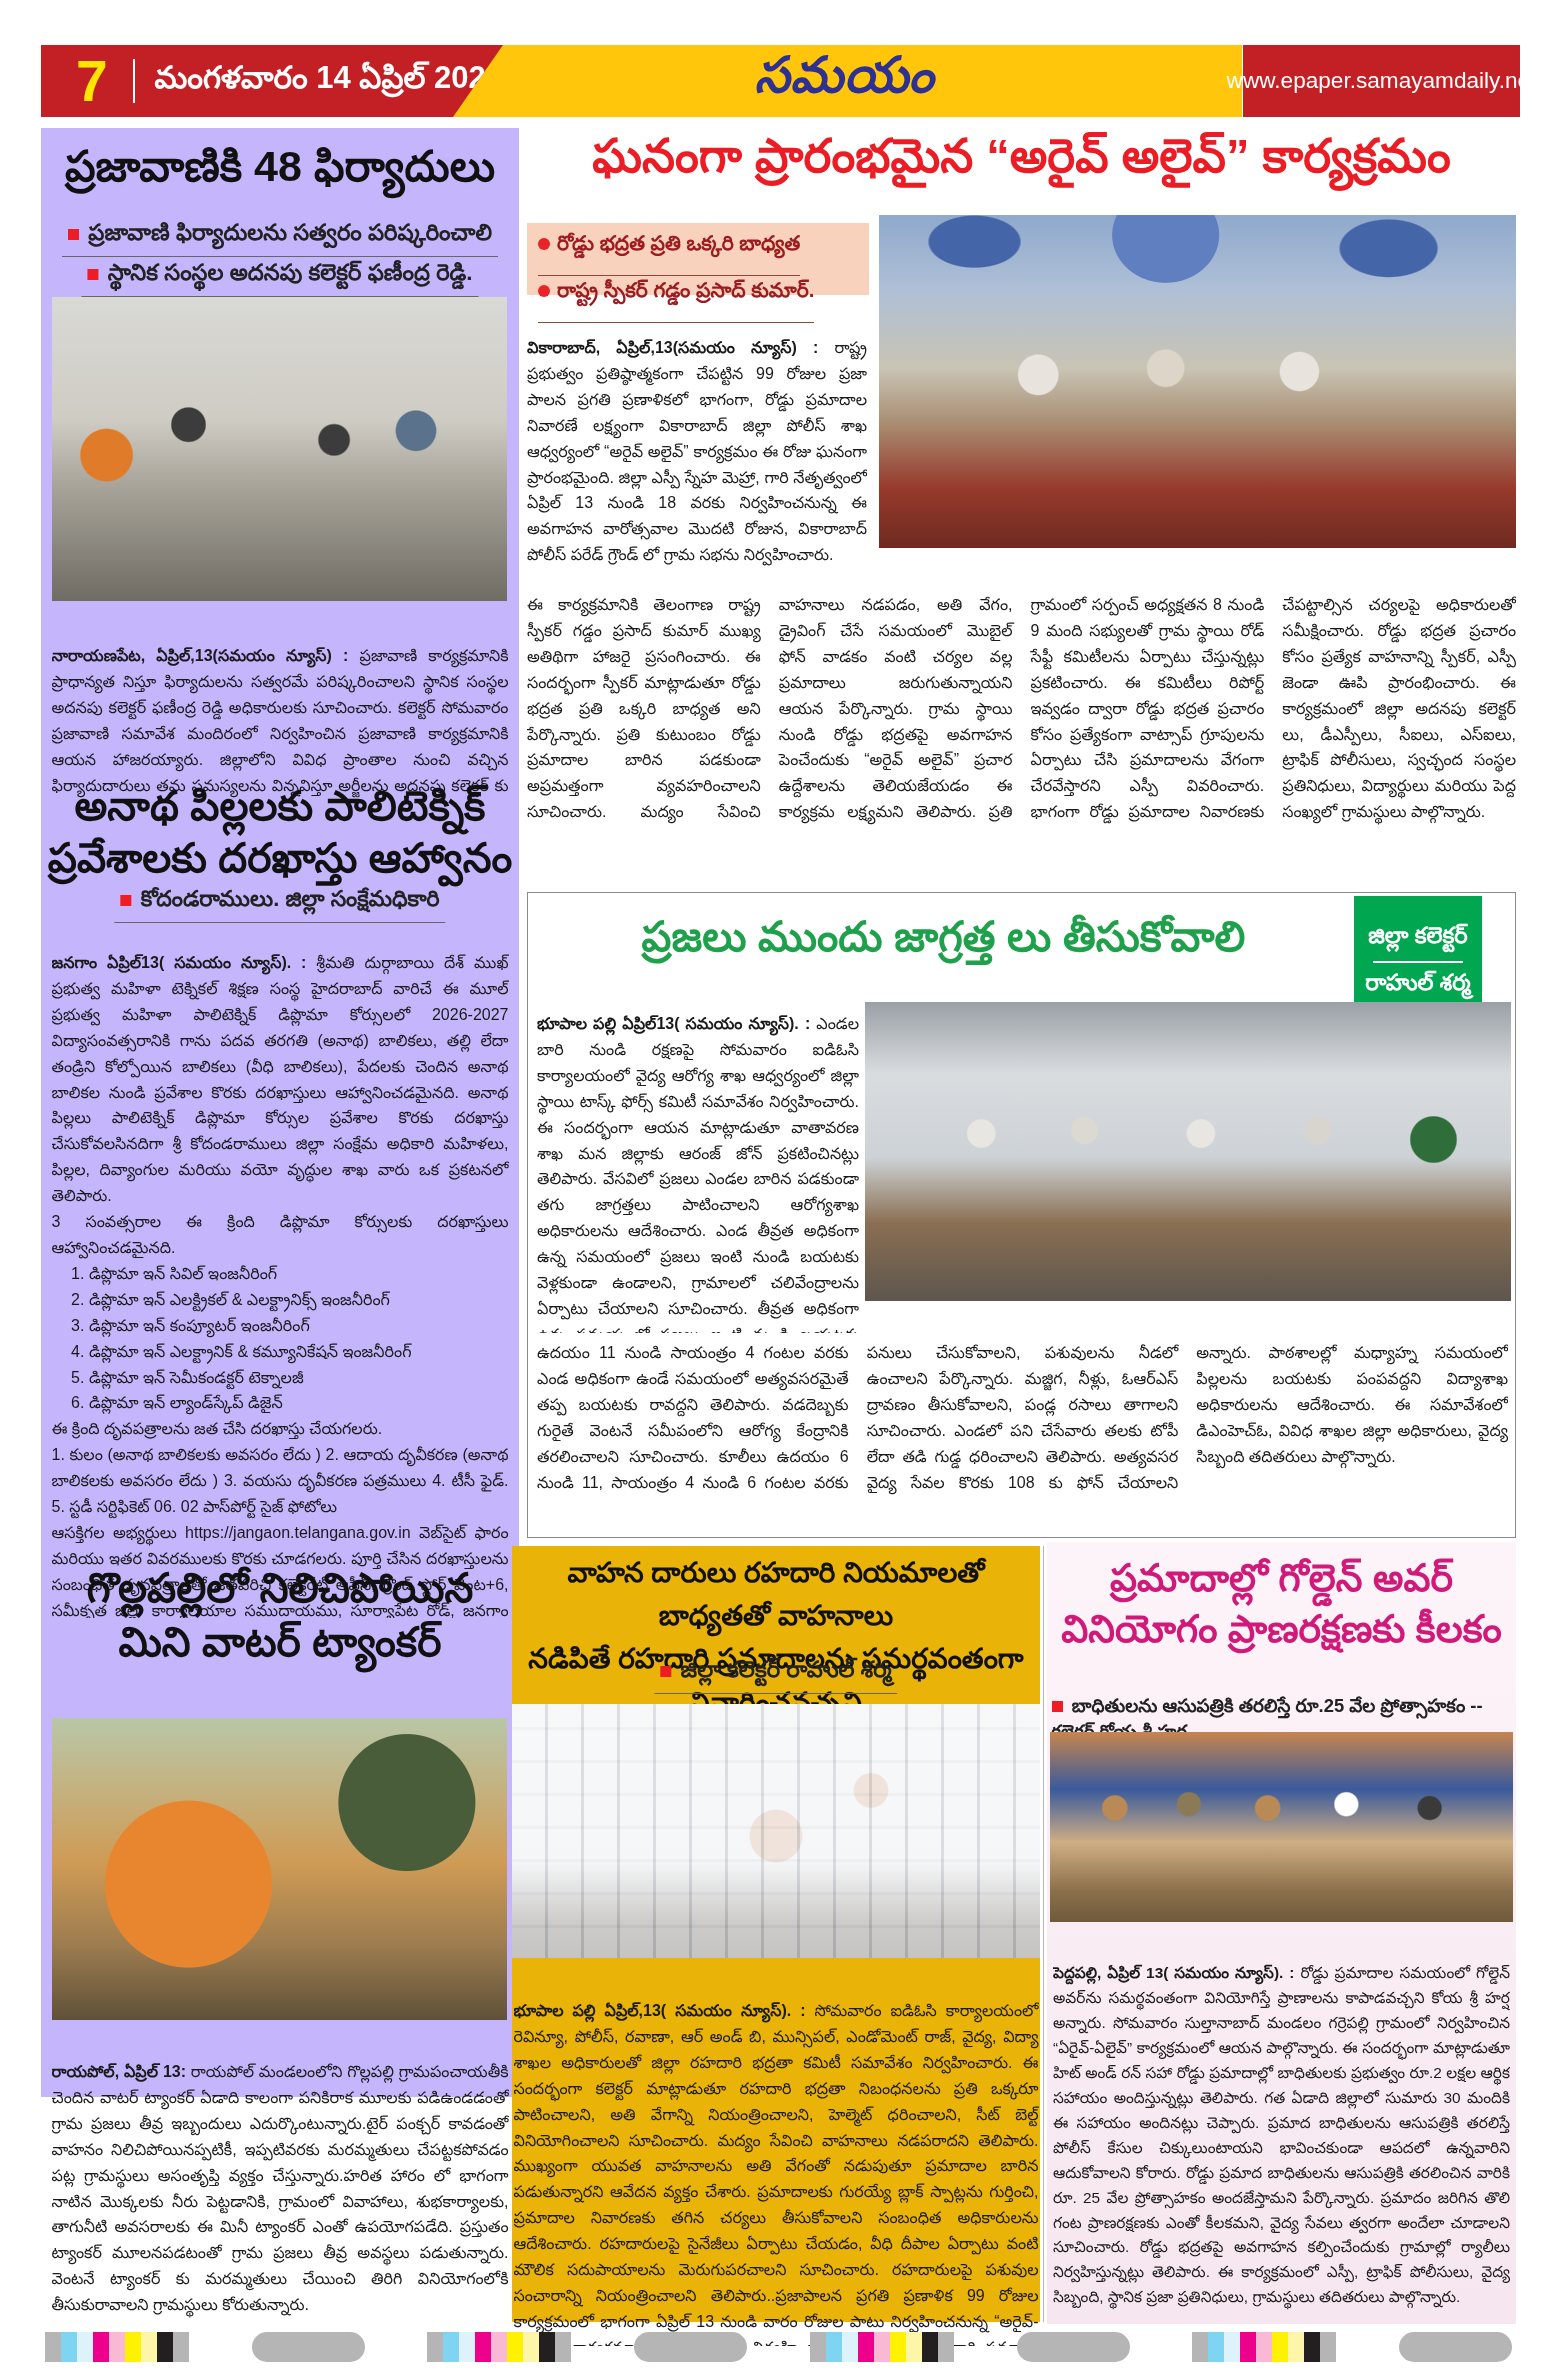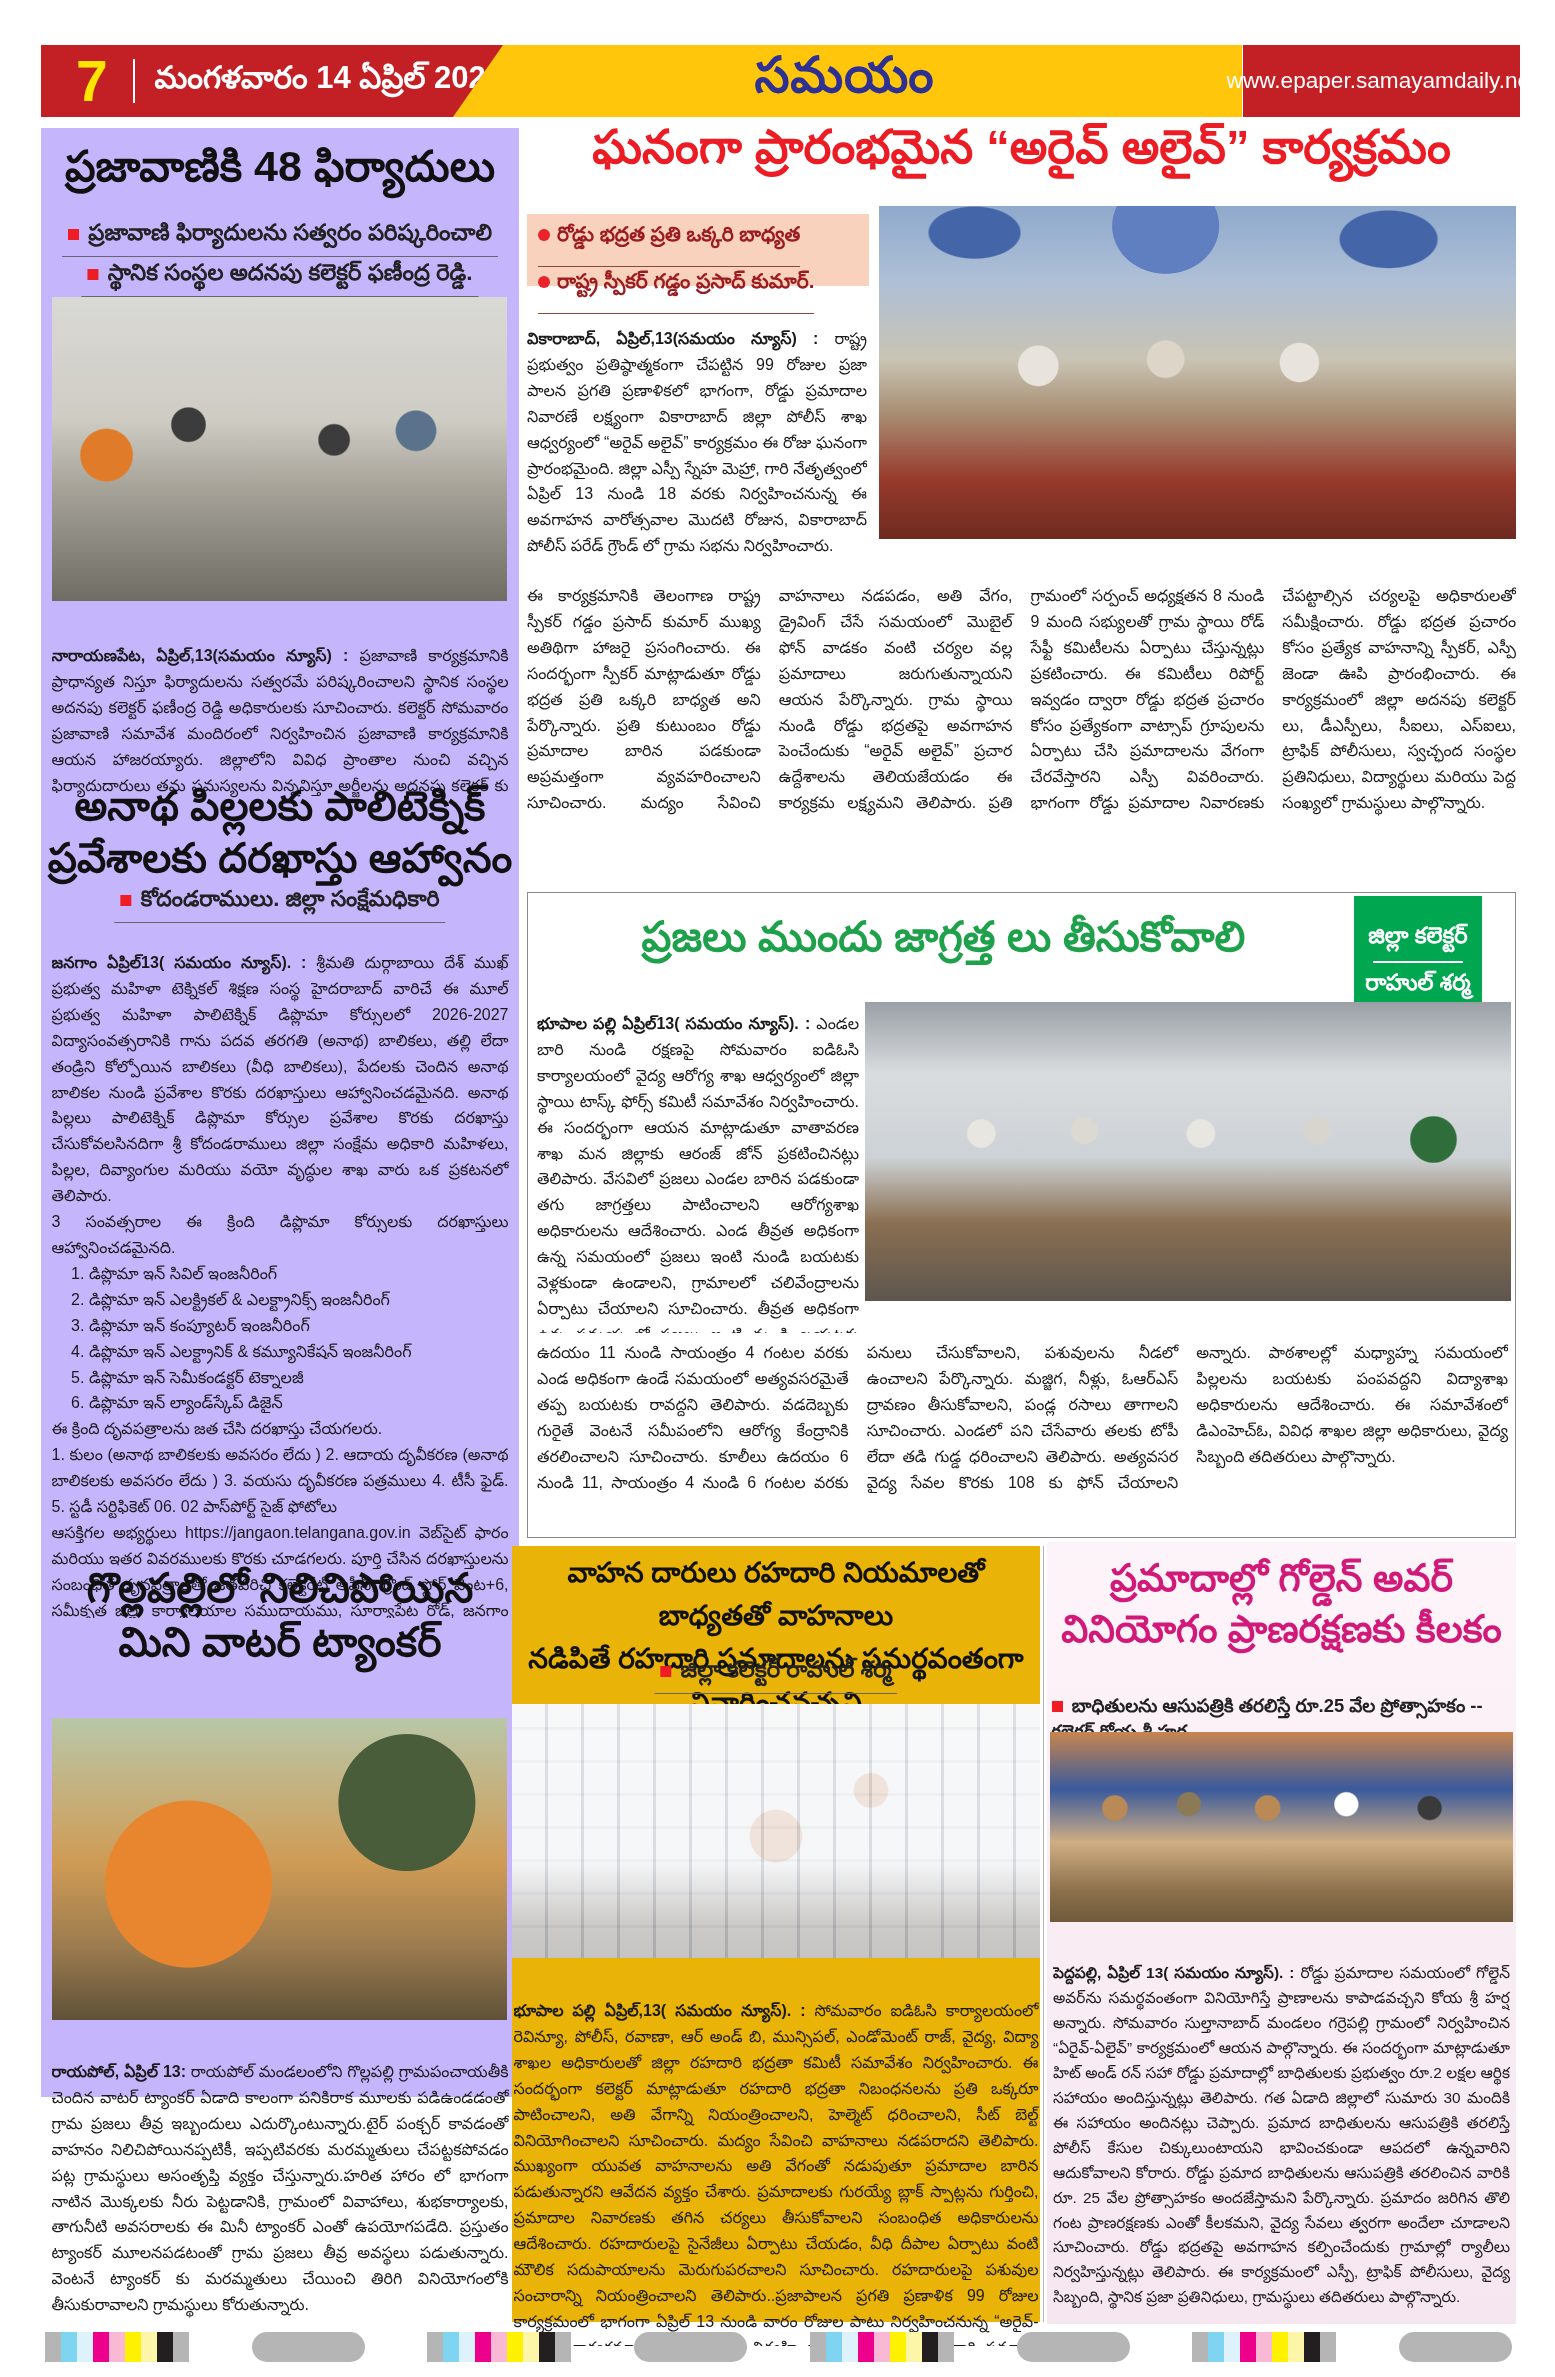--- a/index.html
+++ b/index.html
@@ -2,21 +2,21 @@
 <html style="font-size:12px"><head>
 <meta charset="utf-8">
 <style>
   html,body{margin:0;padding:0;background:#ffffff;}
   *{box-sizing:border-box;}
   body{font-family:"Liberation Sans","DejaVu Sans",sans-serif;color:#1a1a1a;}
   #page{position:relative;width:1555px;height:2377px;background:#ffffff;overflow:hidden;}
 
   
   .header{position:absolute;left:41px;top:45px;width:1478px;height:72px;}
-  .hdr-yellow{position:absolute;left:406px;top:0;width:795px;height:72px;background:#ffc60b;display:flex;align-items:center;justify-content:center;}
+  .hdr-yellow{position:absolute;left:406px;top:0;width:795px;height:72px;background:#ffc60b;display:flex;align-items:center;justify-content:center;font-style:italic;}
   .hdr-left{position:absolute;left:0;top:0;width:462px;height:72px;background:#c32026;clip-path:polygon(0 0,100% 0,calc(100% - 50px) 100%,0 100%);display:flex;align-items:center;z-index:2;}
   .hdr-right{position:absolute;left:1202px;top:0;width:277px;height:72px;background:#c32026;display:flex;align-items:center;justify-content:center;}
   .pagenum{color:#ffe600;font-size:57px;font-weight:bold;margin-left:35px;line-height:1;}
   .hdr-div{width:2.3px;height:44px;background:#ffffff;margin:0 19.6px 0 25.6px;}
   .hdr-date{color:#ffffff;font-size:31px;font-weight:bold;white-space:nowrap;}
   .masthead{color:#2e3192;font-size:50px;font-weight:bold;letter-spacing:0.8px;}
   .website{color:#ffffff;font-size:22.6px;}
 
   
   .col-left{position:absolute;left:41px;top:128px;width:478px;height:1969px;background:#c4b5fd;}
@@ -44,21 +44,21 @@
   .a3-headline{top:1433px;font-size:41px;line-height:1.32;}
   .a3-sub{top:1684px;}
   .a3-photo{top:1590px;left:11.3px;width:455px;height:302px;
     background:
       radial-gradient(circle at 78% 28%, #4a5d3a 0 68px, rgba(0,0,0,0) 69px),
       radial-gradient(circle at 30% 55%, #e8862f 0 83px, rgba(0,0,0,0) 84px),
       linear-gradient(180deg,#b9c7a8 0%,#cf9b55 48%,#9b7b4f 76%,#5f5138 100%);}
   .a3-body{top:1902px;left:10.5px;width:457px;height:280px;}
 
   
-  .sec-arrive{position:absolute;left:527px;top:119px;width:989px;height:758px;}
+  .sec-arrive{position:absolute;left:527px;top:128px;width:989px;height:758px;}
   .aa-headline{position:absolute;top:0;left:0;width:100%;text-align:center;color:#ec1c24;font-weight:bold;font-size:47px;}
   .aa-bullets{position:absolute;top:95px;left:0;width:342px;height:72px;background:#f8d2bd;padding:9px 10.5px 0 10.5px;}
   .aa-bullet{font-size:20.3px;font-weight:bold;color:#9b1b1f;margin-bottom:3px;border-bottom:1.1px solid #8a4a3a;display:table;padding-bottom:15px;}
   .dot{display:inline-block;width:12px;height:12px;border-radius:50%;background:#e8232a;margin-right:7.5px;}
   .aa-photo{top:87px;left:352px;width:637px;height:333px;
     background:
       radial-gradient(ellipse at 15% 8%, #4466a8 0 45px, rgba(0,0,0,0) 47px),
       radial-gradient(ellipse at 45% 6%, #5f7fc0 0 53px, rgba(0,0,0,0) 54px),
       radial-gradient(ellipse at 80% 10%, #4466a8 0 48px, rgba(0,0,0,0) 50px),
       radial-gradient(circle at 25% 48%, #e8e4dd 0 19.6px, rgba(0,0,0,0) 21px),

